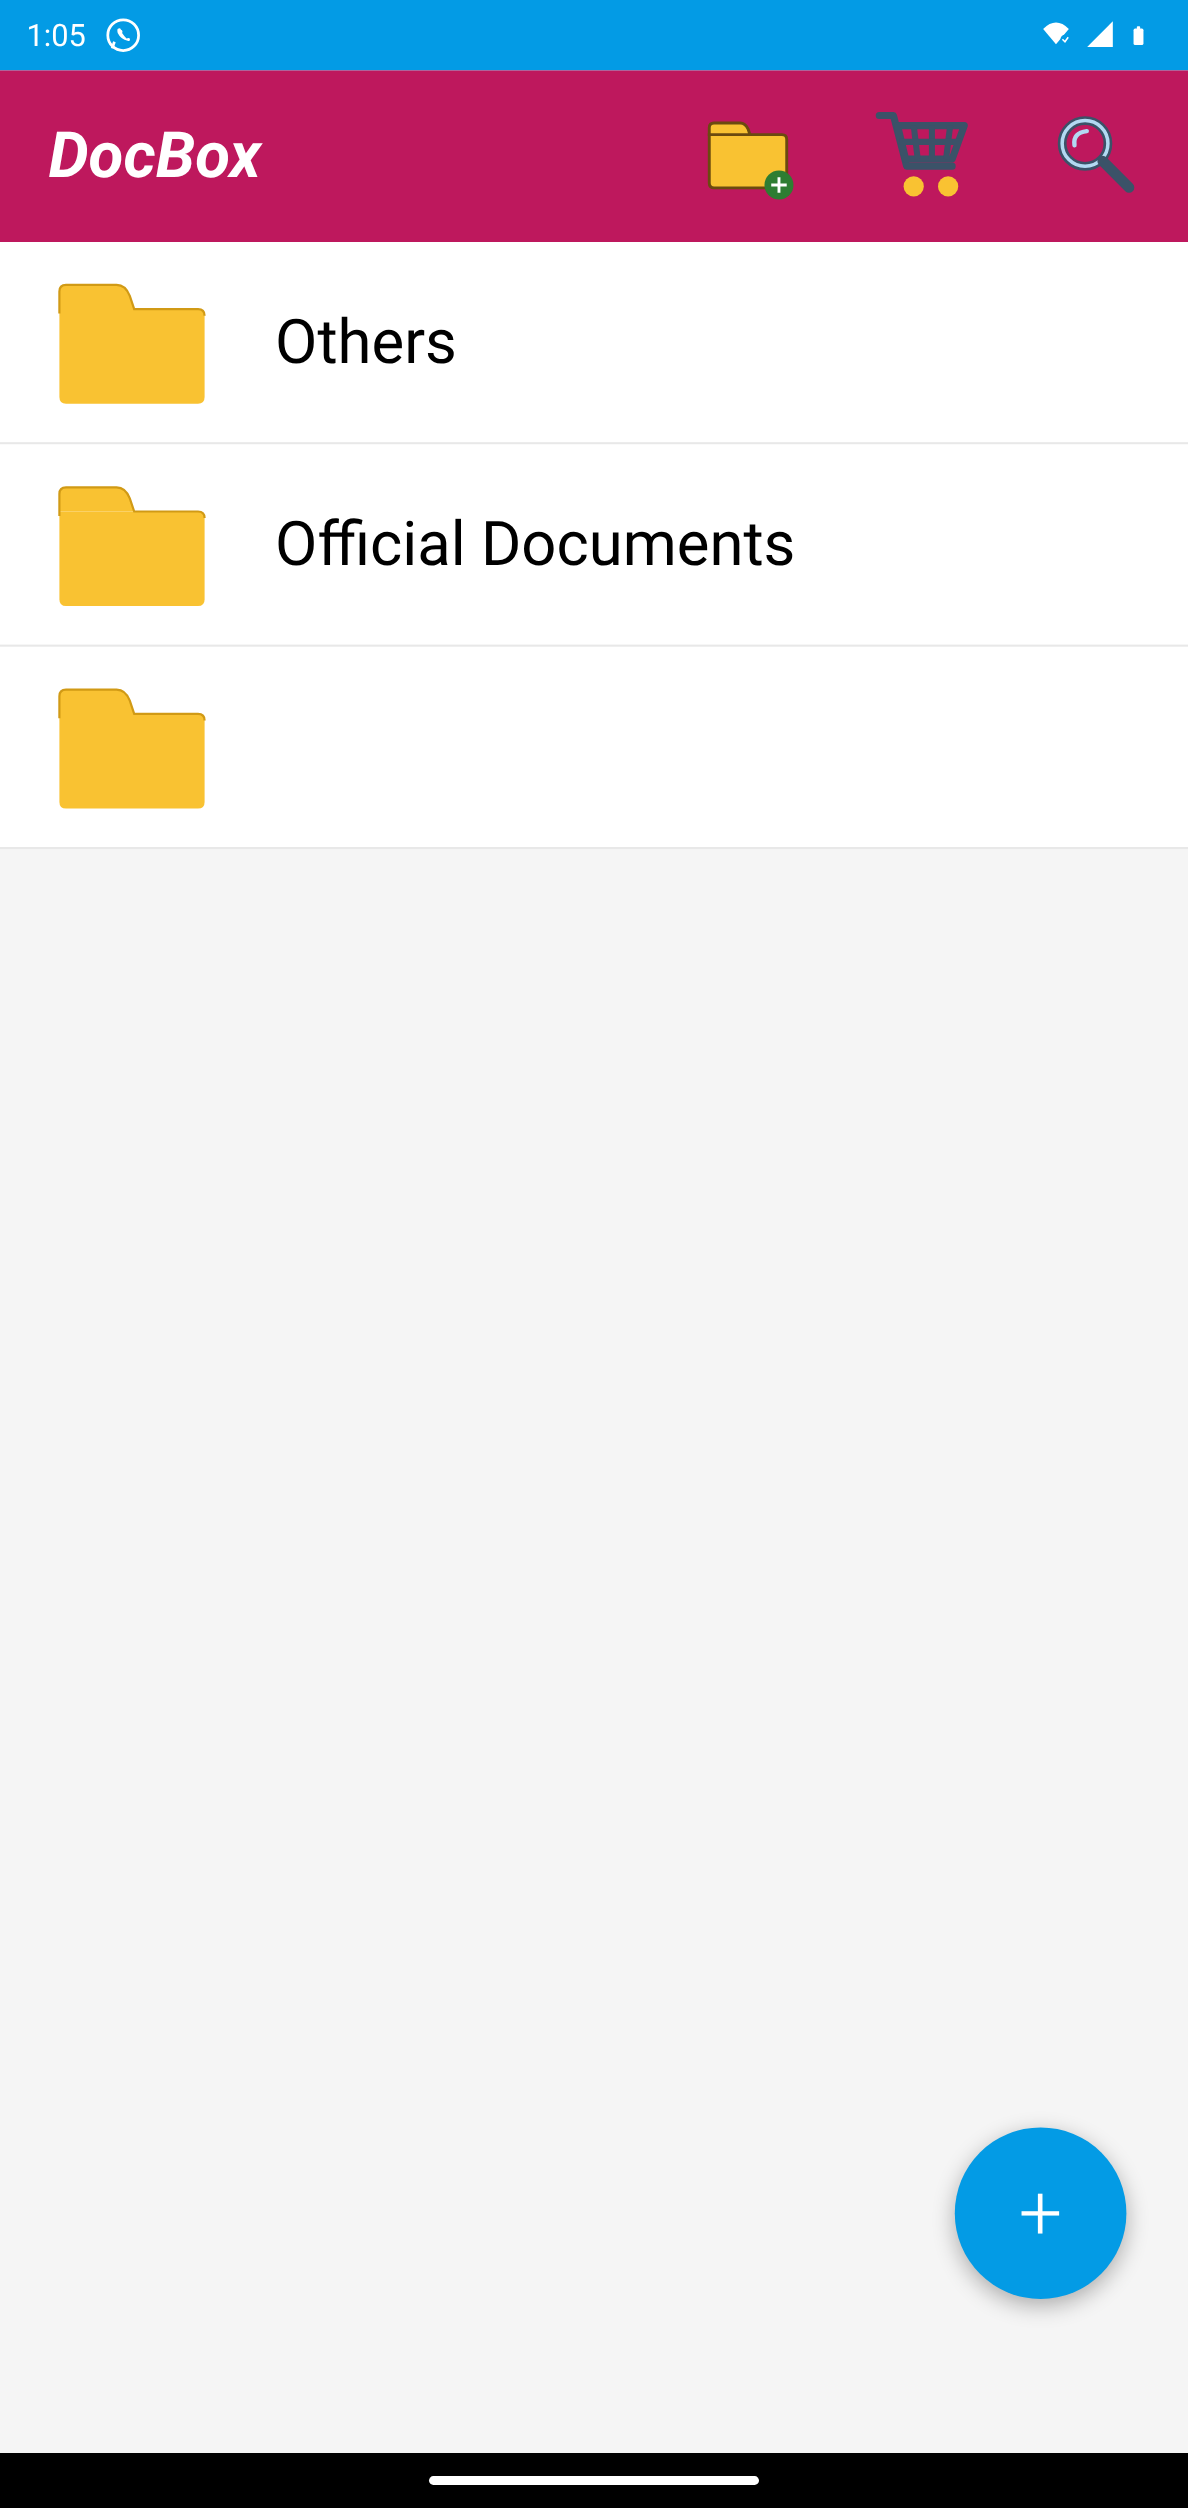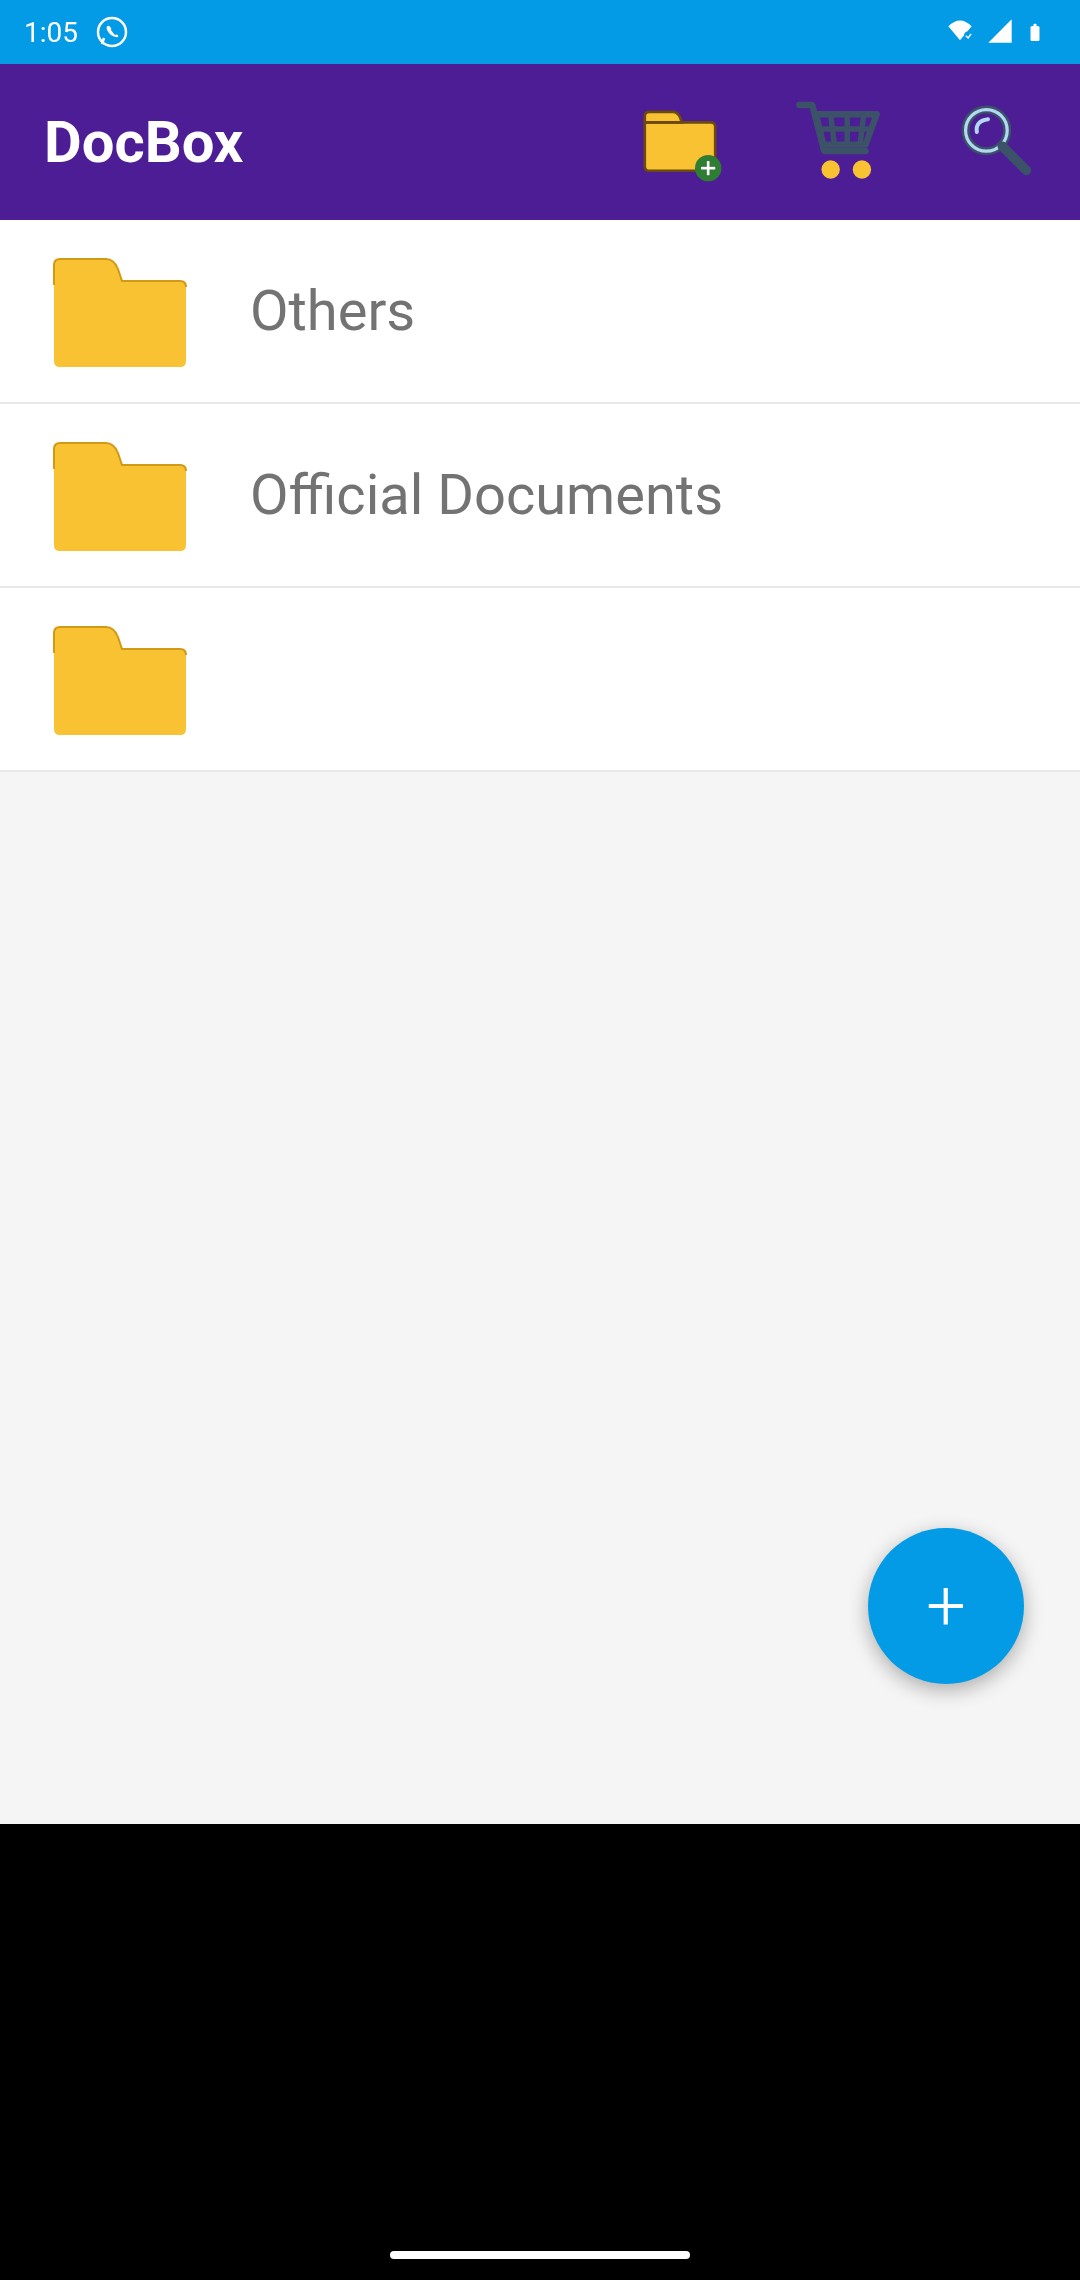--- a/index.html
+++ b/index.html
@@ -10,21 +10,21 @@
     body {
       width: 1080px;
       height: 2280px;
       background: #000;
       font-family: Roboto, Arial, sans-serif;
       position: relative;
       overflow: hidden;
     }
     .screen {
       width: 1080px;
-      height: 1824px;
+      height: 2230px;
       background: #fff;
       position: relative;
     }
     .status-bar {
       height: 64px;
       background: #039be5;
       display: flex;
       align-items: center;
       justify-content: space-between;
       padding: 0 24px;
@@ -47,24 +47,25 @@
     .status-icon-wa {
       width: 32px;
       height: 32px;
     }
     .status-icon-small {
       width: 30px;
       height: 30px;
     }
     .app-bar {
       height: 156px;
-      background: #4c1d95;
+      background: #be185d;
       display: flex;
       align-items: center;
       padding: 0 40px 0 44px;
+      font-style: italic;
     }
     .app-title {
       color: #fff;
       font-size: 58px;
       font-weight: 700;
       flex: 1;
     }
     .app-bar-icons {
       display: flex;
       align-items: center;
@@ -91,21 +92,21 @@
       border-bottom: 2px solid #e8e8e8;
       cursor: pointer;
     }
     .folder-icon {
       width: 140px;
       height: 120px;
       margin-right: 60px;
     }
     .folder-label {
       font-size: 56px;
-      color: #737373;
+      color: #000000;
       font-weight: 400;
     }
     .fab {
       position: absolute;
       bottom: 140px;
       right: 56px;
       width: 156px;
       height: 156px;
       border-radius: 50%;
       background: #039be5;

